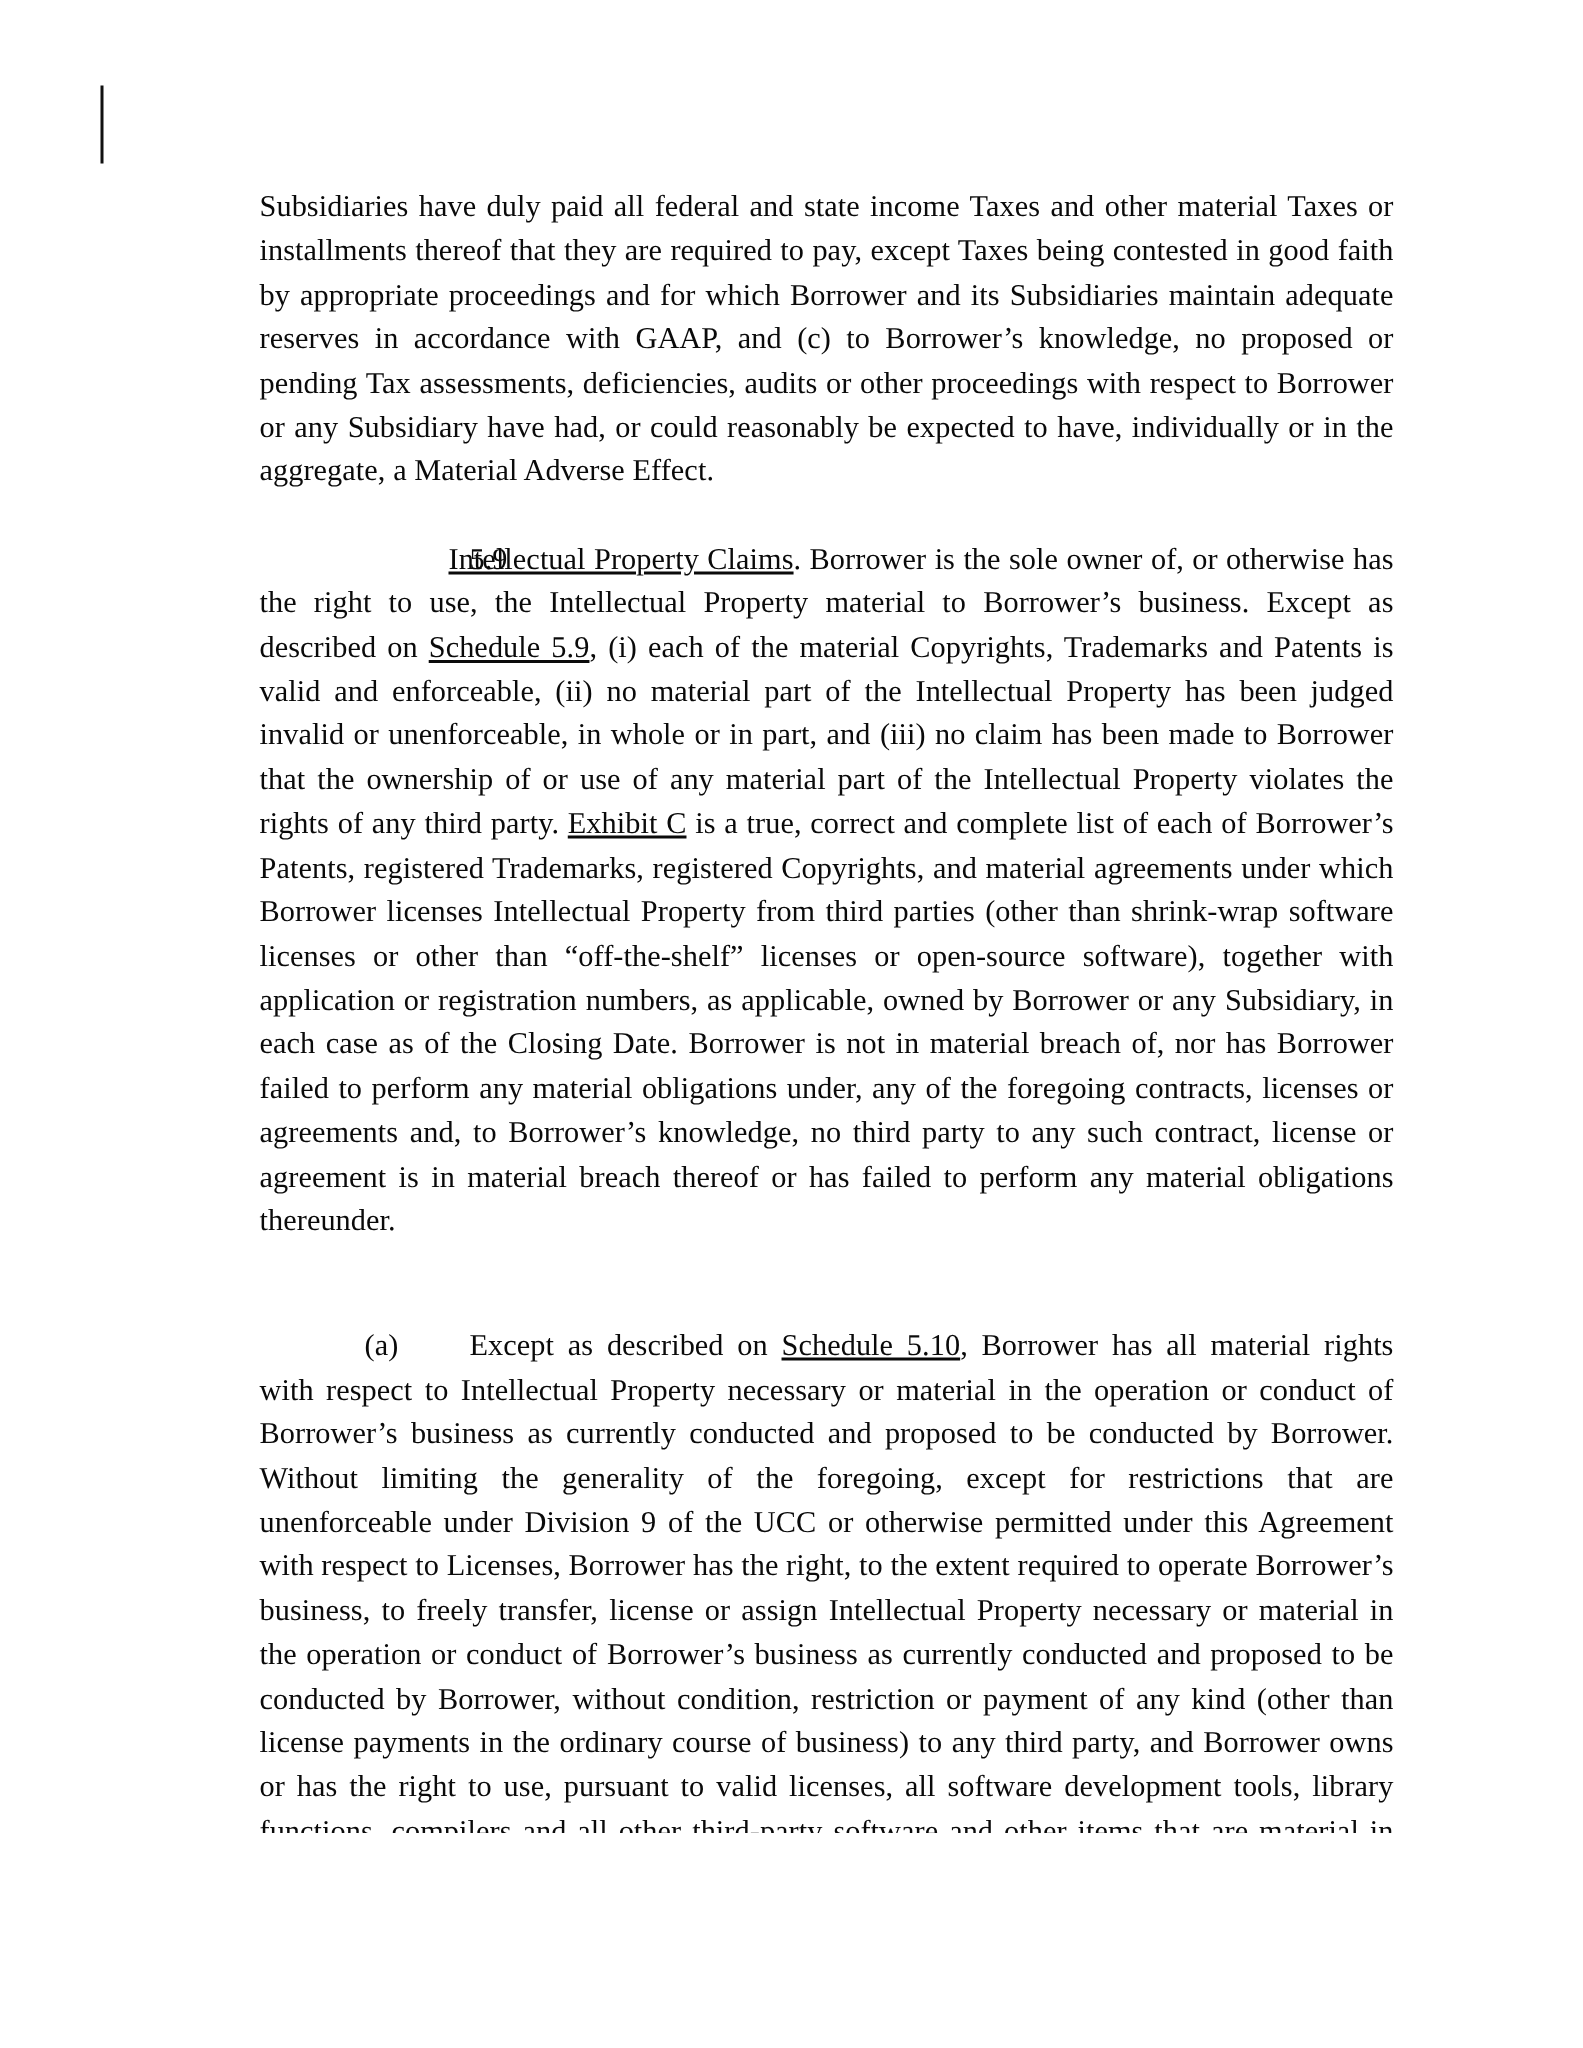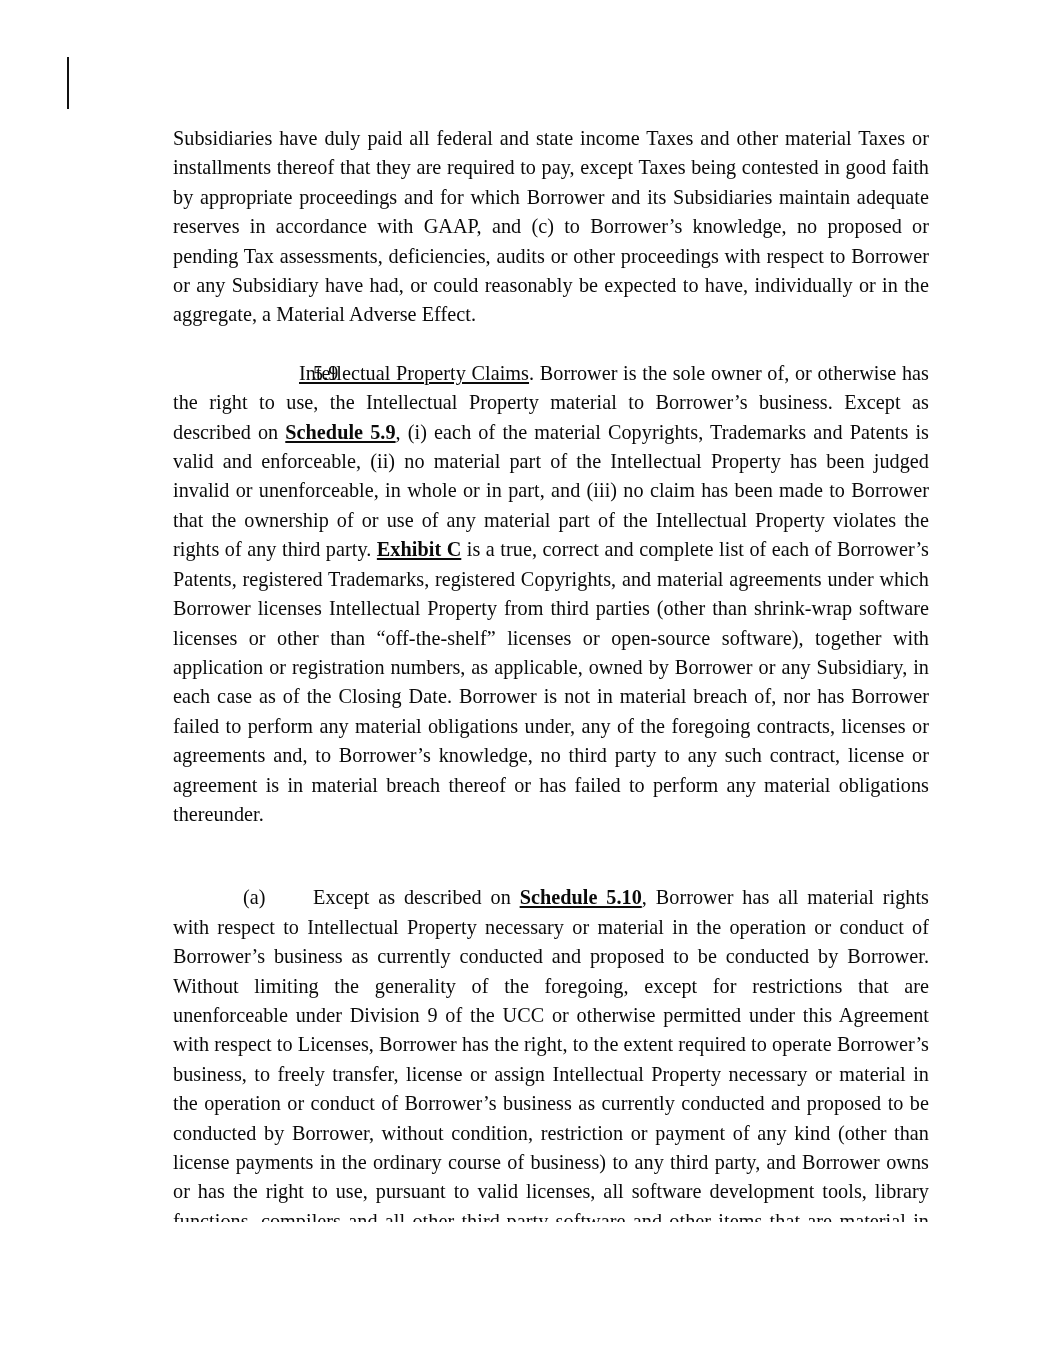--- a/index.html
+++ b/index.html
@@ -54,21 +54,21 @@
     width: 70px;
     text-indent: 0;
   }
   .num-label {
     display: inline-block;
     width: 56px;
   }
   .para-indent { text-indent: 70px; }
 
   .u { text-decoration: underline; text-underline-offset: 2px; }
-  .nowrap { white-space: nowrap; font-weight: bold; }
+  .nowrap { white-space: nowrap; }
 
   
   .heading-line {
     text-align: left;
     text-indent: 70px;
   }
 
   
   .footer {
     position: absolute;

